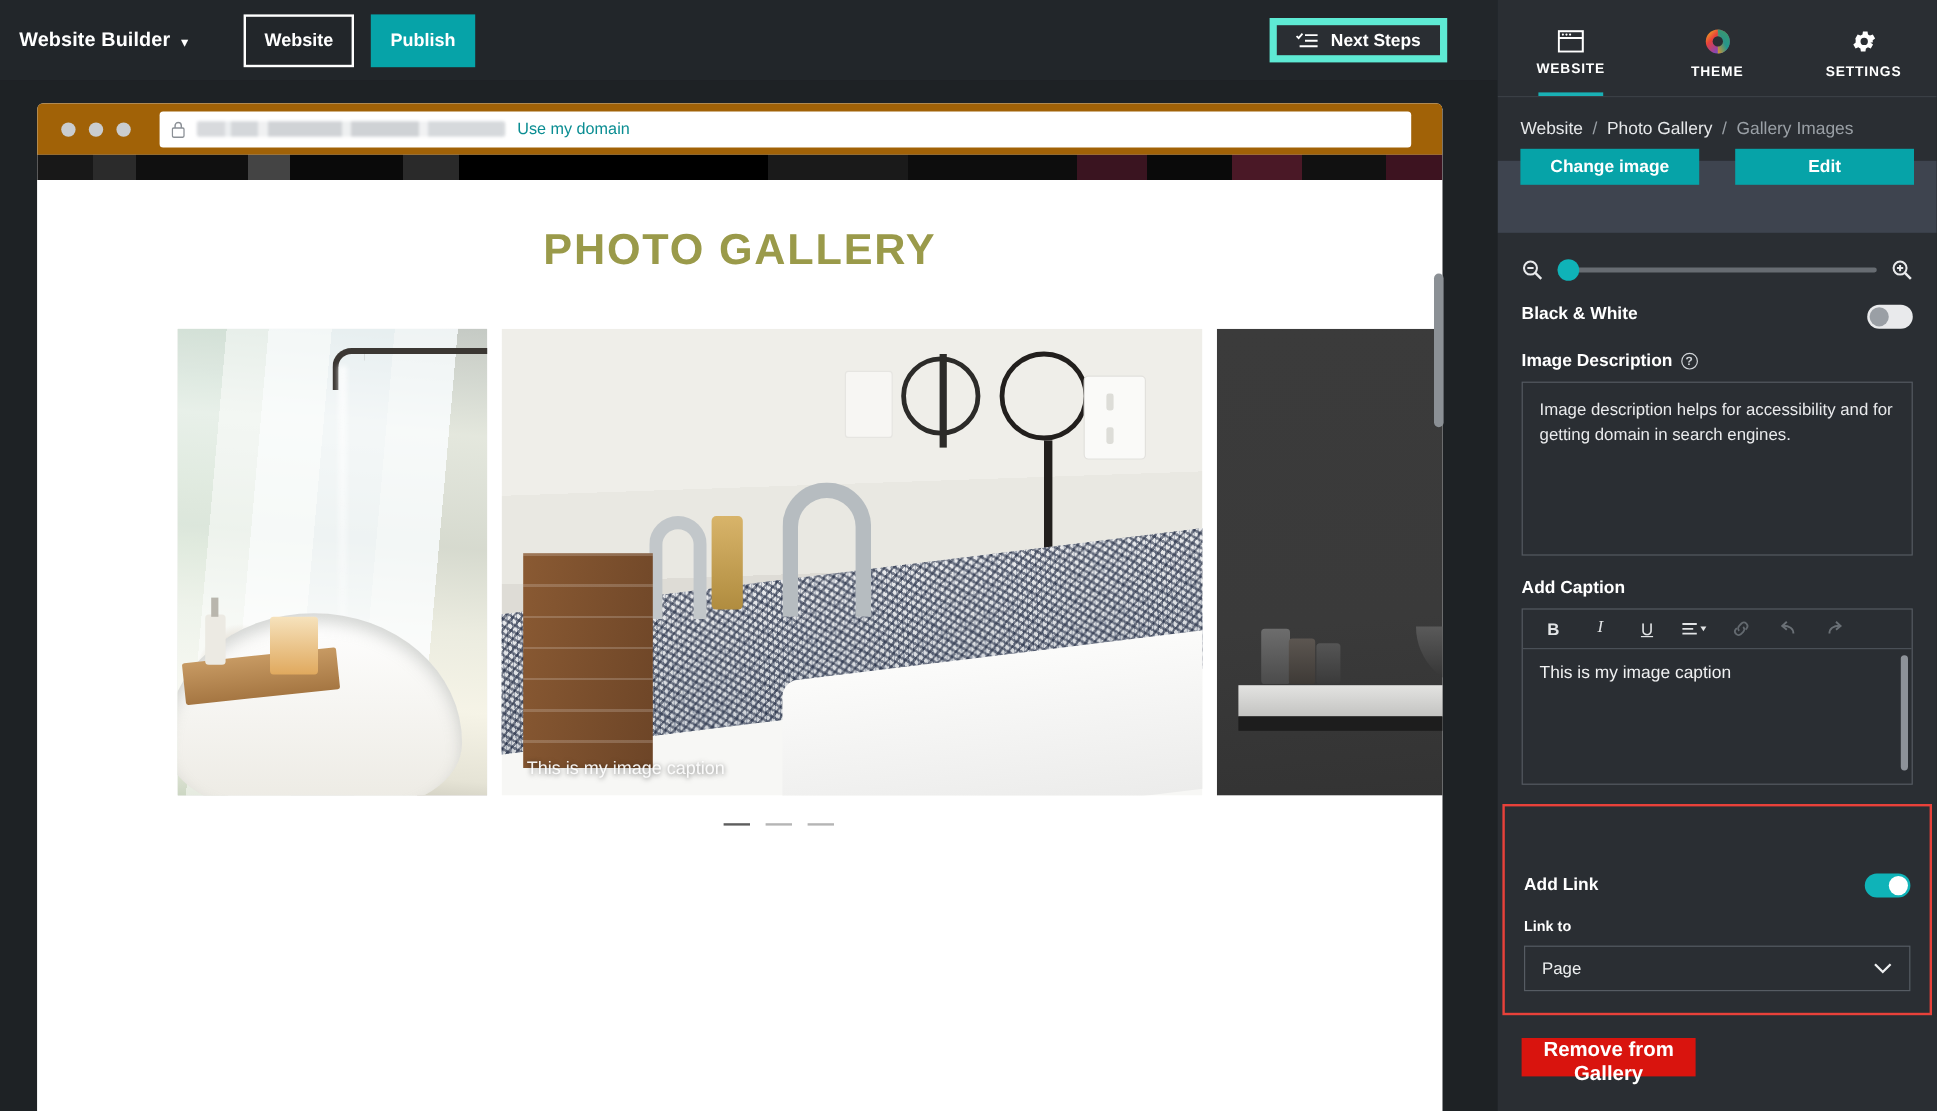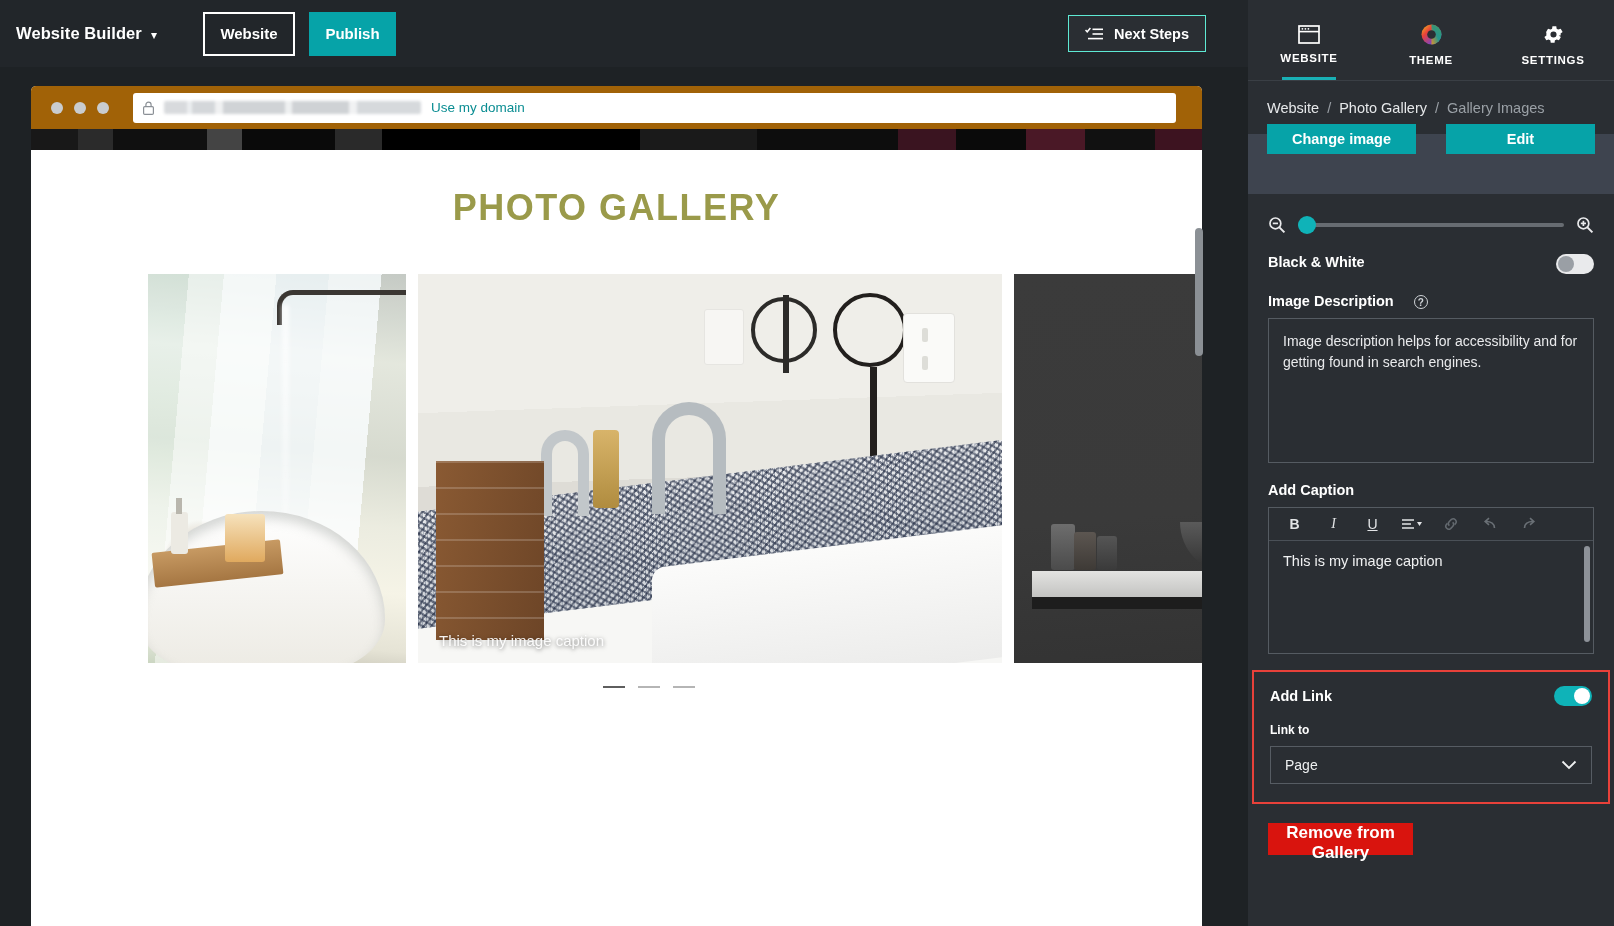--- a/index.html
+++ b/index.html
@@ -37,21 +37,21 @@
     width: 87px; height: 44px;
     border: none; background: #06a3a8;
     color: #ffffff; font-size: 15px; font-weight: bold;
     font-family: "Liberation Sans", sans-serif;
     cursor: pointer;
   }
   .btn-nextsteps {
     position: absolute; right: 42px; top: 15px;
     height: 37px; padding: 0 16px;
     display: flex; align-items: center; gap: 10px;
-    border: 1px solid #5eead4; background: #2a2e33;
+    border: 6px solid #5eead4; background: #2a2e33;
     color: #fff; font-size: 14.5px; font-weight: bold;
     font-family: "Liberation Sans", sans-serif;
     cursor: pointer;
   }
 
   
   .canvas {
     position: absolute; left: 0; top: 67px;
     width: 1248px; height: 859px;
     background: #1e2225;
@@ -337,21 +337,21 @@
   .toggle {
     width: 38px; height: 20px; border-radius: 11px; position: relative; cursor: pointer;
   }
   .toggle.off { background: #e9eaec; }
   .toggle.off .knob { position:absolute; left:2px; top:2px; width:16px; height:16px; border-radius:50%; background:#9a9fa5; }
   .toggle.on { background: #0fb3b8; }
   .toggle.on .knob { position:absolute; right:2px; top:2px; width:16px; height:16px; border-radius:50%; background:#ffffff; }
 
   .sec { padding: 0 20px; }
   .sec-head {
-    display: flex; align-items: flex-end; gap: 20px;
+    display: flex; align-items: center; gap: 7px;
     color: #fff; font-size: 14.5px; font-weight: bold;
     margin: 19px 0 9px 0;
   }
   .qmark {
     width: 14px; height: 14px; border: 1.3px solid #cfd3d7; border-radius: 50%;
     color: #cfd3d7; font-size: 10px; font-weight: bold;
     display: flex; align-items: center; justify-content: center; cursor: pointer;
   }
   .desc-box {
     height: 145px; border: 1px solid #555b62; background: #2a2e33;
@@ -384,20 +384,21 @@
     background: #8d9299; border-radius: 3px; cursor: pointer;
   }
 
   .link-block {
     margin: 16px 4px 0 4px;
     border: 2px solid #e8413a; padding: 14px 16px 18px 16px;
   }
   .row-link {
     display: flex; align-items: center; justify-content: space-between;
     margin-bottom: 17px;
+    margin-top: 42px;
   }
   .lbl-linkto { color: #ffffff; font-size: 12px; font-weight: bold; display:block; margin-bottom: 9px; }
   .select {
     height: 38px; border: 1px solid #565c63; background: #2a2e33;
     display: flex; align-items: center; justify-content: space-between;
     padding: 0 14px; color: #eef0f1; font-size: 14px; cursor: pointer;
   }
   .btn-remove {
     margin: 19px 20px 0 20px; height: 32px; width: 145px;
     background: #d9140e; color: #ffffff; border: none;
@@ -599,21 +600,21 @@
       <span class="toggle off">
           <i class="knob"></i>
         </span>
     </div>
 
     <div class="sec">
       <div class="sec-head">
         <span>Image Description</span>
         <span class="qmark">?</span>
       </div>
-      <div class="desc-box">Image description helps for accessibility and for getting found in search engines.</div>
+      <div class="desc-box">Image description helps for accessibility and for getting domain in search engines.</div>
     </div>
 
     <div class="sec">
       <div class="sec-head">
         <span>Add Caption</span>
       </div>
       <div class="editor">
         <div class="editor-tools">
           <span class="tool" style="font-weight:bold">B</span>
           <span class="tool" style="font-style:italic;font-family:'Liberation Serif',serif">I</span>

